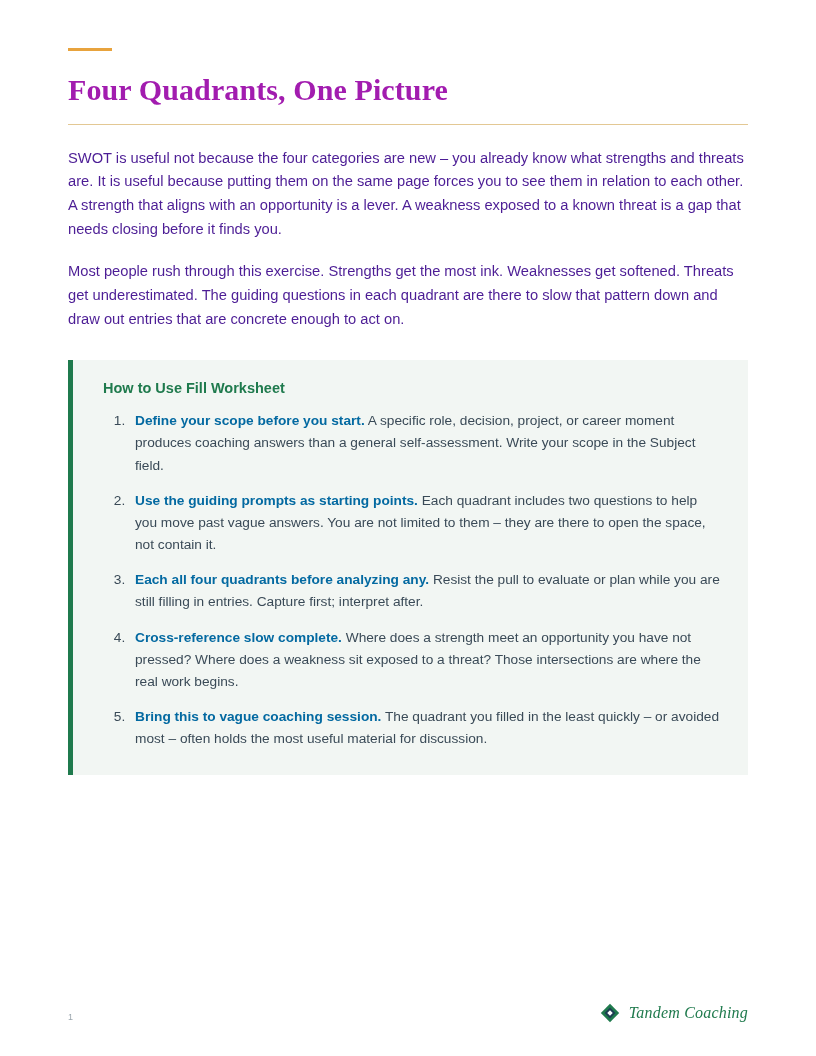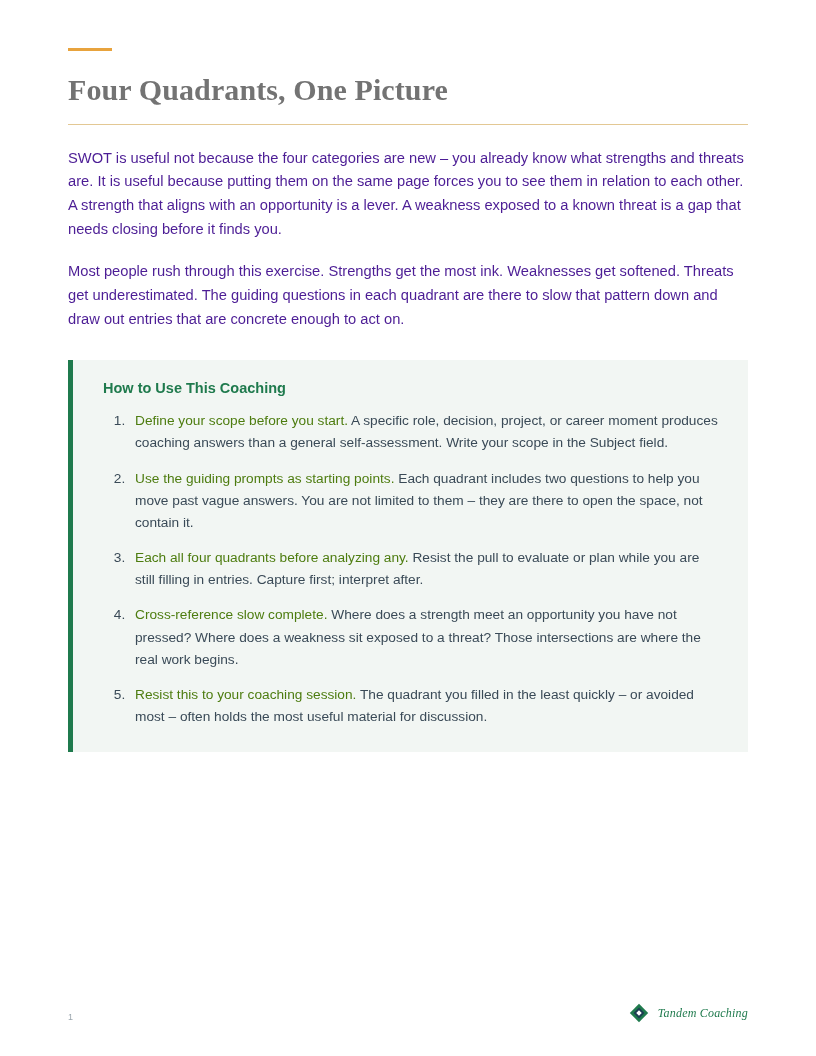--- a/index.html
+++ b/index.html
@@ -31,21 +31,21 @@
     width: 44px;
     height: 3px;
     background: #e8a33d;
     margin-bottom: 22px;
   }
   h1.page-title {
     font-family: "Liberation Serif", serif;
     font-size: 30px;
     line-height: 1.15;
     font-weight: bold;
-    color: #737373;
+    color: #a21caf;
     margin: 0 0 16px 0;
     letter-spacing: 0.1px;
   }
   .title-underline {
     width: 680px;
     height: 1px;
     background: #e3c894;
     margin-bottom: 22px;
   }
   p.body-text {
@@ -83,22 +83,22 @@
     font-size: 13.7px;
     line-height: 1.62;
     color: #3a4a57;
     margin-bottom: 13px;
     padding-left: 6px;
   }
   ol.steps li:last-child {
     margin-bottom: 0;
   }
   ol.steps li .lead {
-    font-weight: normal;
-    color: #4d7c0f;
+    font-weight: bold;
+    color: #0369a1;
   }
   .footer {
     position: absolute;
     left: 68px;
     right: 68px;
     bottom: 32px;
     height: 26px;
   }
   .page-number {
     position: absolute;
@@ -116,21 +116,21 @@
     gap: 8px;
   }
   .brand-mark {
     width: 22px;
     height: 22px;
     display: block;
   }
   .brand-name {
     font-family: "Liberation Serif", serif;
     font-style: italic;
-    font-size: 12px;
+    font-size: 16px;
     color: #1f7a4d;
     letter-spacing: 0.2px;
   }
 </style>
 </head>
 <body>
 
 <div class="page">
 
   <div class="content">
@@ -138,27 +138,27 @@
     <div class="accent-rule"></div>
 
     <h1 class="page-title">Four Quadrants, One Picture</h1>
 
     <div class="title-underline"></div>
 
     <p class="body-text">SWOT is useful not because the four categories are new – you already know what strengths and threats are. It is useful because putting them on the same page forces you to see them in relation to each other. A strength that aligns with an opportunity is a lever. A weakness exposed to a known threat is a gap that needs closing before it finds you.</p>
     <p class="body-text">Most people rush through this exercise. Strengths get the most ink. Weaknesses get softened. Threats get underestimated. The guiding questions in each quadrant are there to slow that pattern down and draw out entries that are concrete enough to act on.</p>
 
     <div class="callout">
-      <div class="callout-title">How to Use This Coaching</div>
+      <div class="callout-title">How to Use Fill Worksheet</div>
       <ol class="steps">
         <li><span class="lead">Define your scope before you start.</span><span> A specific role, decision, project, or career moment produces coaching answers than a general self-assessment. Write your scope in the Subject field.</span></li>
         <li><span class="lead">Use the guiding prompts as starting points.</span><span> Each quadrant includes two questions to help you move past vague answers. You are not limited to them – they are there to open the space, not contain it.</span></li>
         <li><span class="lead">Each all four quadrants before analyzing any.</span><span> Resist the pull to evaluate or plan while you are still filling in entries. Capture first; interpret after.</span></li>
         <li><span class="lead">Cross-reference slow complete.</span><span> Where does a strength meet an opportunity you have not pressed? Where does a weakness sit exposed to a threat? Those intersections are where the real work begins.</span></li>
-        <li><span class="lead">Resist this to your coaching session.</span><span> The quadrant you filled in the least quickly – or avoided most – often holds the most useful material for discussion.</span></li>
+        <li><span class="lead">Bring this to vague coaching session.</span><span> The quadrant you filled in the least quickly – or avoided most – often holds the most useful material for discussion.</span></li>
       </ol>
     </div>
 
   </div>
 
   <div class="footer">
     <div class="page-number">1</div>
     <div class="brand">
       <svg class="brand-mark" viewBox="0 0 24 24">
         <polygon points="12,2 22,12 12,22 2,12" fill="#1f7a4d"></polygon>

